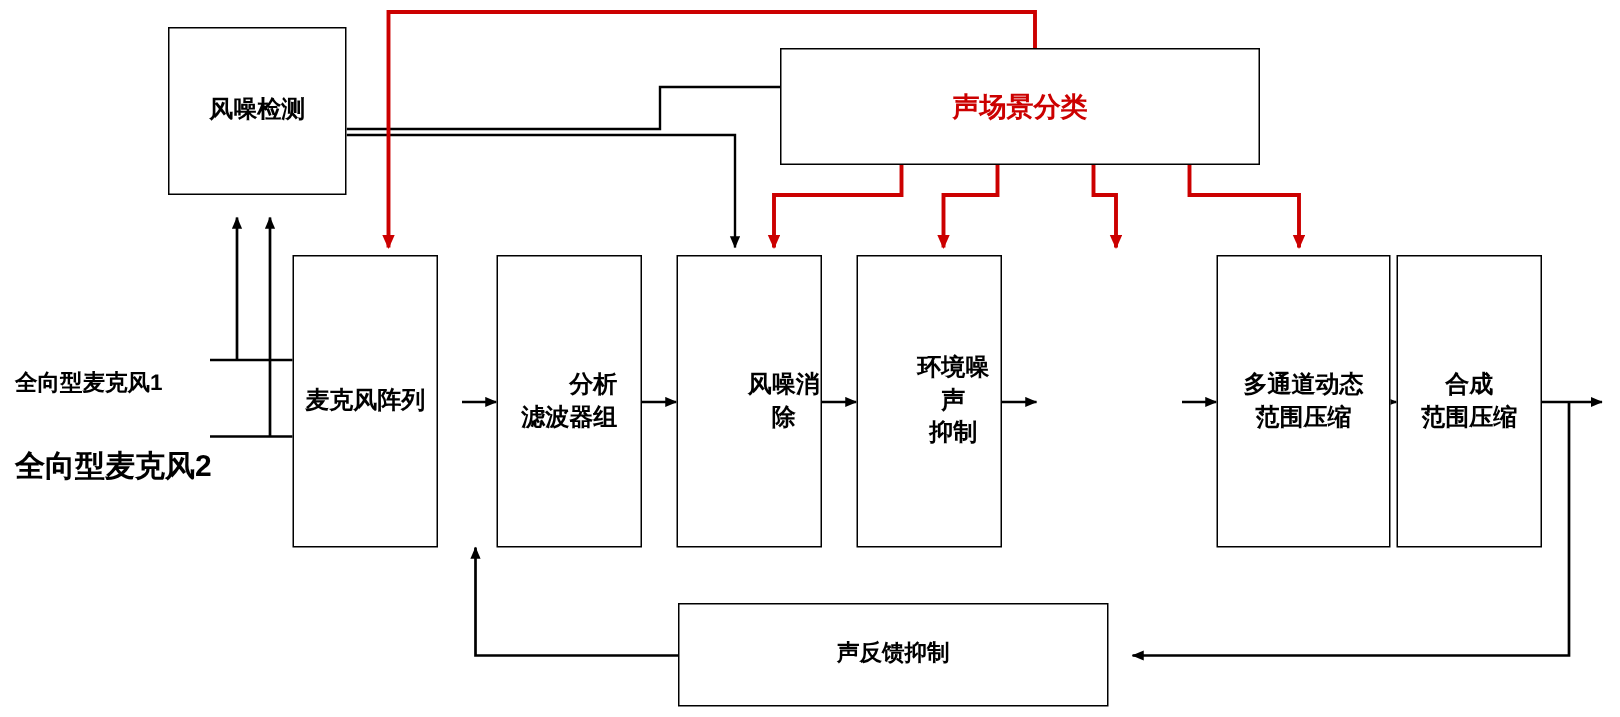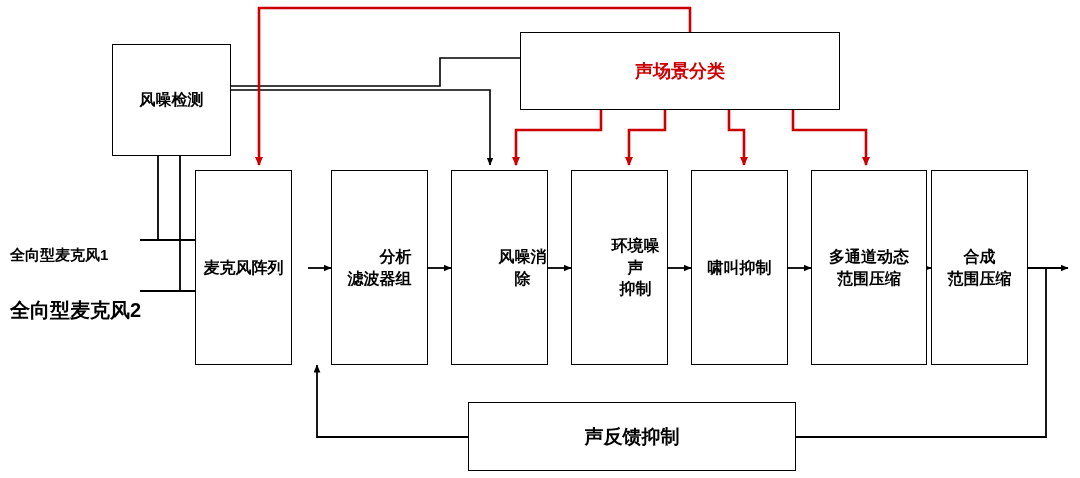--- a/index.html
+++ b/index.html
@@ -93,37 +93,36 @@
 
     <path d="M601,110 L601,130 L516,130 L516,165" stroke="#cc0000" stroke-width="2.6" fill="none" marker-end="url(#arrowRed)"></path>
     <path d="M665,110 L665,130 L629,130 L629,165" stroke="#cc0000" stroke-width="2.6" fill="none" marker-end="url(#arrowRed)"></path>
     <path d="M729,110 L729,130 L744,130 L744,165" stroke="#cc0000" stroke-width="2.6" fill="none" marker-end="url(#arrowRed)"></path>
     <path d="M793,110 L793,130 L866,130 L866,165" stroke="#cc0000" stroke-width="2.6" fill="none" marker-end="url(#arrowRed)"></path>
   </svg>
 
   <div class="io-label" style="left:10px; top:228px; font-size:15px;">全向型麦克风1</div>
   <div class="io-label" style="left:10px; top:279px; font-size:20px;">全向型麦克风2</div>
 
-  <div class="node" style="left:112px; top:44px; width:119px; height:112px; font-size:16px;">风噪检测</div>
+  <div class="node" style="left:112px; top:18px; width:119px; height:112px; font-size:16px;">风噪检测</div>
 
   <div class="node red-text" style="left:520px; top:32px; width:320px; height:78px; font-size:18px;">声场景分类</div>
 
   <div class="node" style="left:195px; top:170px; width:97px; height:195px; font-size:16px;">麦克风阵列</div>
 
   <div class="node" style="left:331px; top:170px; width:97px; height:195px; font-size:16px;text-align:right;">分析
 滤波器组</div>
 
   <div class="node" style="left:451px; top:170px; width:97px; height:195px; font-size:16px;padding-left:46px;">风噪消除</div>
 
   <div class="node" style="left:571px; top:170px; width:97px; height:195px; font-size:16px;padding-left:32px;">环境噪声
 抑制</div>
 
-  <div class="node" style="left:691px; top:170px; width:97px; height:195px; font-size:16px;">啸叫抑制</div>
 
   <div class="node" style="left:811px; top:170px; width:116px; height:195px; font-size:16px;">多通道动态
 范围压缩</div>
 
   <div class="node" style="left:931px; top:170px; width:97px; height:195px; font-size:16px;">合成
 范围压缩</div>
 
-  <div class="node" style="left:468px; top:402px; width:328px; height:69px; font-size:19px;">声反馈抑制</div>
+  <div class="node" style="left:452px; top:402px; width:287px; height:69px; font-size:15px;">声反馈抑制</div>
 
 </div>
 
 </body></html>

